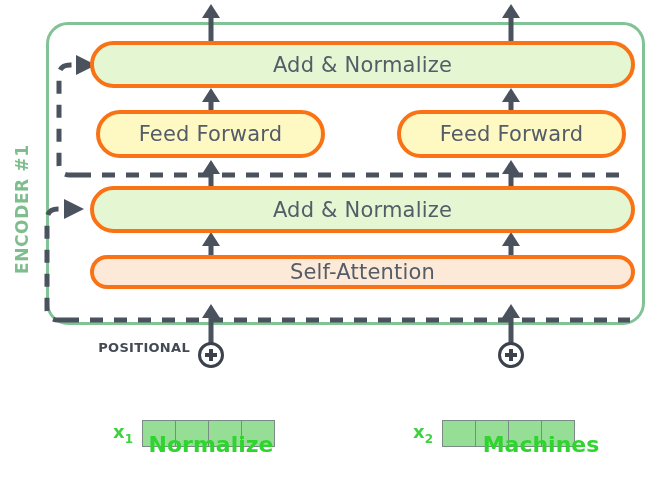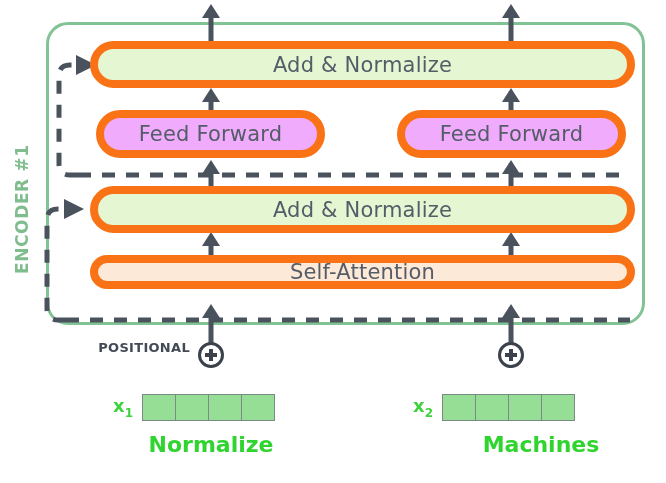--- a/index.html
+++ b/index.html
@@ -45,32 +45,32 @@
     transform: rotate(-90deg);
     transform-origin: left top;
     left: 12px;
     top: 274px;
   }
 
   
   .box {
     position: absolute;
     box-sizing: border-box;
-    border: 8px solid #f97316;
+    border: 4px solid #f97316;
     border-radius: 999px;
     display: flex;
     align-items: center;
     justify-content: center;
     color: #545c68;
     font-size: 21px;
     font-weight: 400;
     letter-spacing: 0.2px;
   }
   .box.addnorm   { background: #e4f7d2; }
-  .box.feedfwd   { background: #f0abfc; }
+  .box.feedfwd   { background: #fef9c3; }
   .box.selfattn  { background: #fce9d8; }
 
   
   .plus-circle {
     position: absolute;
     width: 26px;
     height: 26px;
     border: 3.5px solid #3b424c;
     border-radius: 50%;
     background: #ffffff;
@@ -103,20 +103,21 @@
     line-height: 1.16;
     letter-spacing: 0.3px;
     white-space: nowrap;
   }
 
   
   .embed-row {
     position: absolute;
     display: flex;
     align-items: center;
+    margin-top: 26px;
   }
   .embed-tag {
     color: #3fd13f;
     font-size: 18px;
     font-weight: 700;
     margin-right: 9px;
     white-space: nowrap;
   }
   .embed-tag sub {
     font-size: 12px;

